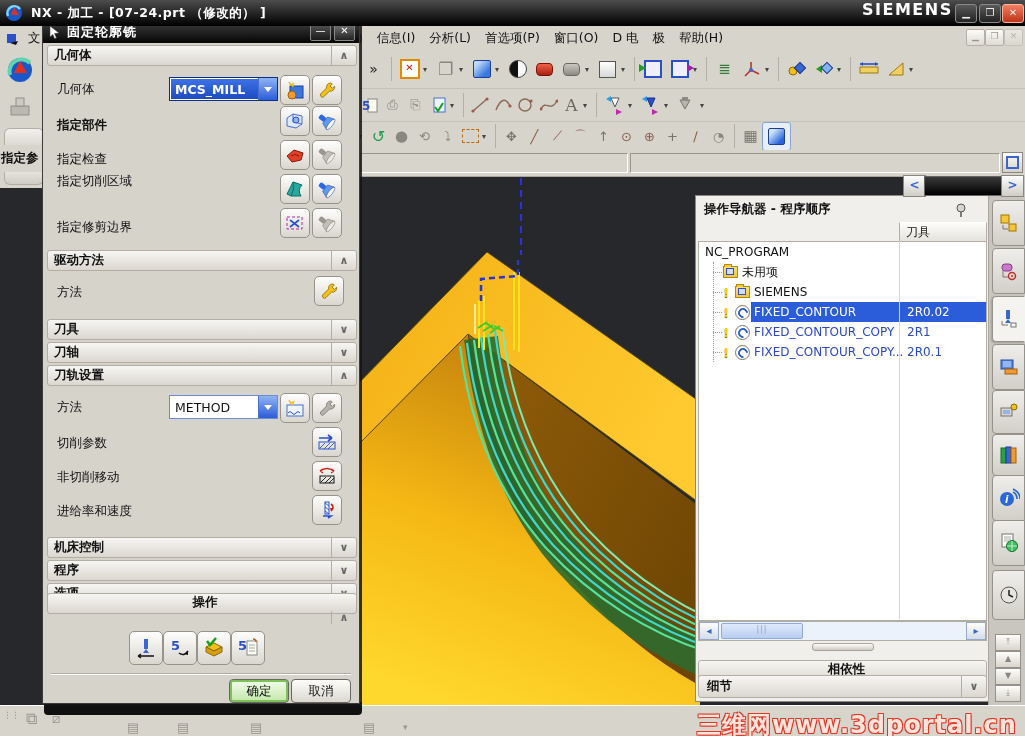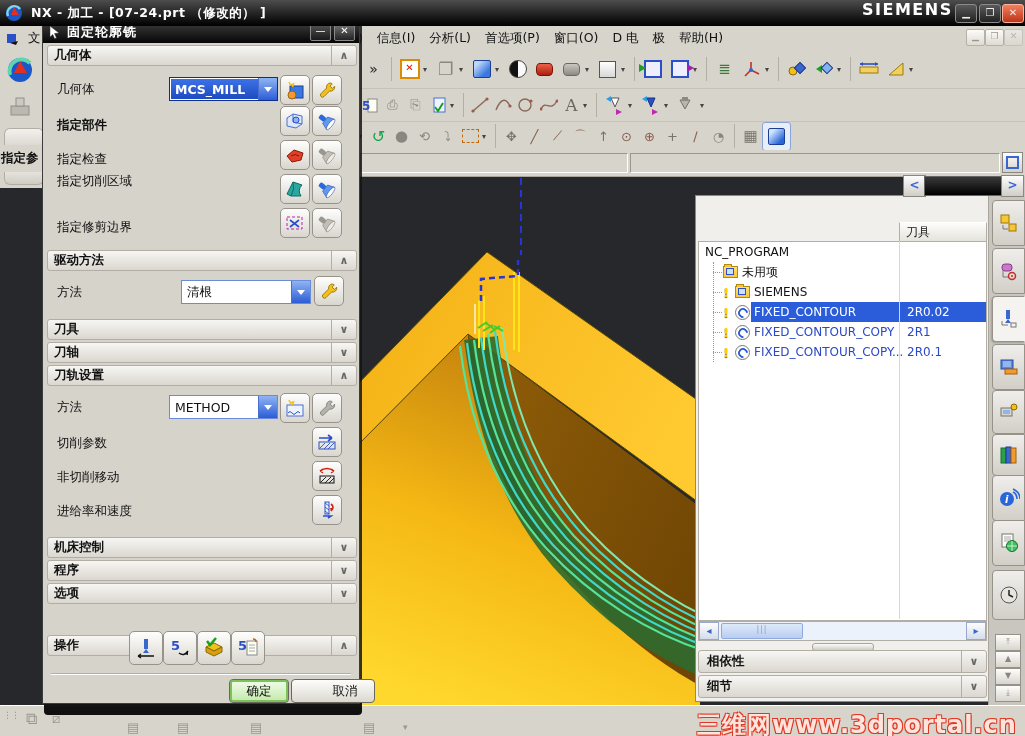--- a/index.html
+++ b/index.html
@@ -50,21 +50,21 @@
       font-size:12.5px;color:#111;}
   .dd .val{margin-left:5px;white-space:nowrap;overflow:hidden;}
   .dd .arrow{margin-left:auto;width:18px;height:100%;background:linear-gradient(#8fb4f2,#2c5cd8);
              border-left:1px solid #4a6ed0;display:flex;align-items:center;justify-content:center;}
   .dd .arrow i{width:0;height:0;border-left:4px solid transparent;border-right:4px solid transparent;border-top:5px solid #fff;}
   .dd.seldd{background:linear-gradient(#3e74e8,#1c49c0);border:1px solid #0d2f86;box-shadow:inset 0 0 0 1px #fff;}
   .dd.seldd .val{color:#fff;font-weight:bold;}
   .okbtn,.cancelbtn{position:absolute;width:58px;height:22px;border:1px solid #6a675f;border-radius:4px;
         font-size:12.5px;display:flex;align-items:center;justify-content:center;color:#111;}
   .okbtn{background:linear-gradient(#f2fdec,#c2e8a8);box-shadow:inset 0 0 0 2px #7cc258;}
-  .cancelbtn{background:linear-gradient(#fdfdfb,#dbd8d0);padding-left:24px;}
+  .cancelbtn{background:linear-gradient(#fdfdfb,#dbd8d0);}
   
   .panel{left:695px;top:195px;width:293px;height:505px;background:#f0efec;border:1px solid #8d897f;z-index:10;}
   .pan-title{position:absolute;left:0;top:0;width:100%;height:26px;display:flex;align-items:center;
              font-size:12.5px;font-weight:bold;color:#111;background:#f0efec;}
   .colhdr{position:absolute;top:26px;height:19px;background:linear-gradient(#fdfdfb,#e4e1da);
           border:1px solid #b2aea5;border-top-color:#fff;font-size:12px;color:#111;display:flex;align-items:center;}
   .navlist{position:absolute;left:2px;top:45px;width:287px;height:378px;background:#fff;border:1px solid #b2aea5;overflow:hidden;}
   .navrow{position:absolute;left:0;width:100%;height:20px;display:flex;align-items:center;font-size:12px;color:#111;}
   .navrow .dots{width:9px;height:0;border-top:1px dotted #9a978f;margin-right:1px;}
   .excl{color:#ffcf00;font-weight:bold;font-size:13px;text-shadow:0 1px 1px #7a5a00;width:9px;margin-right:3px;}
@@ -392,20 +392,27 @@
     <div class="abs" style="left:4px;top:78px;width:38px;height:16px;border:1px solid #b2aea5;border-radius:6px 6px 0 0;border-bottom:none;background:linear-gradient(#f2f1ee,#ddd9d2);"></div>
     <span class="railtxt" style="left:1px;top:100px;">指定参</span>
     <div class="abs" style="left:4px;top:122px;width:38px;height:12px;border:1px solid #b2aea5;border-radius:0 0 6px 6px;border-top:none;background:linear-gradient(#e6e3dc,#cfccc4);"></div>
   </div>
 
   <span class="navstrip-btn" style="left:903px;">&lt;</span>
   <div class="navstrip-black"></div>
   <span class="navstrip-btn" style="left:1001px;">&gt;</span>
 
   <div class="abs panel">
+    <div class="pan-title">
+      <span style="margin-left:8px;">操作导航器 - 程序顺序</span>
+      <svg width="12" height="14" viewBox="0 0 12 14" style="position:absolute;right:22px;top:7px;">
+        <circle cx="6" cy="5" r="4" fill="#d8d5cd" stroke="#555"></circle>
+          <path d="M6,9 L6,14" stroke="#555" stroke-width="1.5"></path>
+      </svg>
+    </div>
     <div class="colhdr" style="left:203px;width:86px;">
         <span style="margin-left:6px;">刀具</span>
       </div>
 
     <div class="navlist">
       <div class="abs" style="left:14px;top:20px;width:1px;height:100px;border-left:1px dotted #9a978f;"></div>
 
       <div class="navrow" style="top:20px;">
         <span style="width:14px;"></span>
           <span class="dots"></span>
@@ -465,21 +472,21 @@
     </div>
     <div class="coldiv"></div>
 
     <div class="hscroll">
       <span class="scr-btn">◂</span>
       <span class="scr-thumb">|||</span>
       <span class="scr-btn" style="margin-left:auto;">▸</span>
     </div>
     <div class="splitter"></div>
 
-    <div class="subhdr" style="top:454px;">
+    <div class="subhdr" style="top:464px;flex-direction:column;">
       <span style="margin-left:8px;">相依性</span>
       <span class="chev">∨</span>
     </div>
     <div class="subhdr" style="top:479px;">
       <span style="margin-left:8px;">细节</span>
       <span class="chev">∨</span>
     </div>
   </div>
 
   <div class="abs tabstrip">
@@ -669,26 +676,20 @@
             <ellipse cx="15" cy="10.5" rx="2" ry="6.5" fill="#eeebe4" stroke="#77746d" stroke-width=".5"></ellipse>
           </g>
         </svg>
     </span>
 
     <div class="hd" style="top:229px;">
       <span class="t">驱动方法</span>
       <span class="chev">∧</span>
     </div>
     <span class="lbl" style="left:14px;top:263px;">方法</span>
-    <div class="dd" style="left:138px;top:259px;width:128px;">
-      <span class="val">清根</span>
-      <span class="arrow">
-          <i></i>
-        </span>
-    </div>
     <span class="ibtn" style="left:271px;top:255px;">
       <svg width="19" height="19" viewBox="0 0 19 19">
           <path d="M12.5,2 a4 4 0 0 0 -3.9 5 L3,12.6 a2.1 2.1 0 1 0 3,3 L11.6,10 A4 4 0 0 0 16.6,5.2 l-2.2,2.2 -2.3,-2.3 2.2,-2.2 A4 4 0 0 0 12.5,2 Z" fill="#f2c018" stroke="#8a6a00" stroke-width=".8"></path>
         </svg>
     </span>
 
     <div class="hd" style="top:298px;">
       <span class="t">刀具</span>
       <span class="chev">∨</span>
     </div>
@@ -754,21 +755,21 @@
       <span class="chev">∨</span>
     </div>
     <div class="hd" style="top:539px;">
       <span class="t">程序</span>
       <span class="chev">∨</span>
     </div>
     <div class="hd" style="top:562px;">
       <span class="t">选项</span>
       <span class="chev">∨</span>
     </div>
-    <div class="hd" style="top:614px;">
+    <div class="hd" style="top:572px;flex-direction:column;">
       <span class="t">操作</span>
       <span class="chev">∧</span>
     </div>
 
     <span class="ibtn" style="left:86px;top:610px;width:32px;height:32px;">
       <svg width="22" height="22" viewBox="0 0 22 22">
           <rect x="9" y="2" width="4" height="10" fill="#3a66d0"></rect>
           <path d="M11,12 l-3,4 h6 z" fill="#3a66d0"></path>
           <path d="M3,19 h16 M3,19 l3,-2 M3,19 l3,2" stroke="#111" stroke-width="1.3" fill="none"></path>
         </svg>

